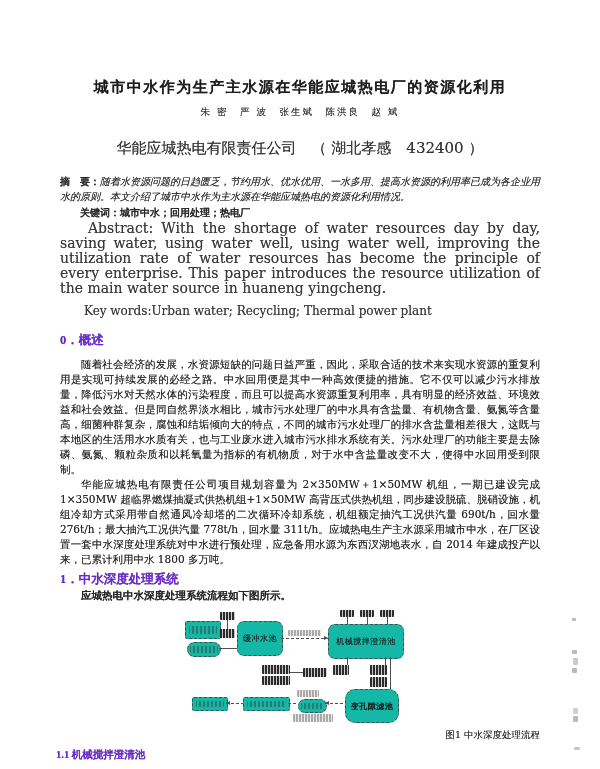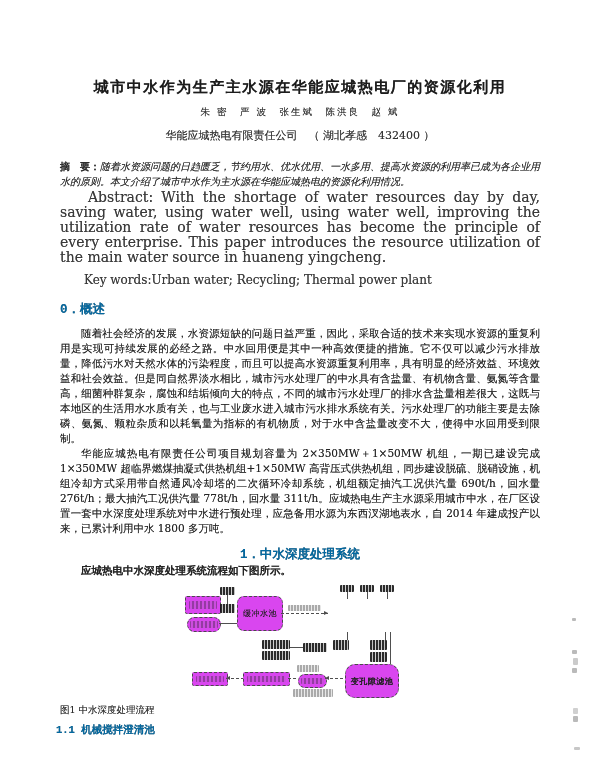--- a/index.html
+++ b/index.html
@@ -8,42 +8,42 @@
     font-family:"DejaVu Serif","Liberation Serif",serif;
     color:#262626;
   }
   .ink{filter:blur(.35px);text-shadow:0 0 .5px rgba(20,20,20,.55);}
   .content{position:absolute;left:60px;width:480px;top:0;}
   .title{
     margin-top:78px;text-align:center;font-weight:bold;font-size:15px;
     letter-spacing:1.5px;font-family:"DejaVu Sans","Liberation Sans",sans-serif;color:#1c1c1c;
   }
   .authors{margin-top:9px;text-align:center;font-size:9.5px;letter-spacing:2px;color:#333;}
-  .affiliation{margin-top:9px;text-align:center;font-size:11px;color:#333;}
+  .affiliation{margin-top:20px;text-align:center;font-size:15px;color:#333;}
   .abs-cn{margin-top:16px;font-size:10px;line-height:15px;text-align:justify;color:#2b2b2b;font-style:italic;}
   .abs-cn .lbl{font-weight:bold;font-style:normal;font-family:"DejaVu Sans","Liberation Sans",sans-serif;}
   .kw-cn{margin-top:1px;font-size:10px;line-height:15px;text-indent:2em;color:#2b2b2b;}
   .kw-cn .lbl{font-weight:bold;font-family:"DejaVu Sans","Liberation Sans",sans-serif;}
   .abs-en{margin-top:1px;font-size:14px;line-height:15px;text-align:justify;color:#3a3a3a;text-indent:2em;}
   .kw-en{margin-top:8px;font-size:12px;color:#3a3a3a;text-indent:2em;}
-  .h-num{font-family:Liberation Mono, monospace;font-weight:bold;color:#0369a1;}
+  .h-num{font-family:Liberation Serif, serif;font-weight:bold;color:#6d28d9;}
   .h0{margin-top:14px;font-size:12.5px;}
-  .h1{margin-top:10px;font-size:12.5px;text-align:center;}
+  .h1{margin-top:4px;font-size:12.5px;}
   .h11{margin-top:6px;font-size:10.5px;margin-left:-4px;}
   .para{font-size:10.5px;line-height:15px;text-align:justify;text-indent:2em;color:#242424;}
   .p0-1{margin-top:8px;}
   .p0-2{margin-top:0;}
   .p1-intro{font-weight:bold;}
   .p1-after{margin-top:4px;}
-  .caption{margin-top:2px;text-align:left;font-size:9.5px;color:#2e2e2e;}
+  .caption{margin-top:2px;text-align:right;font-size:9.5px;color:#2e2e2e;}
 
   
   .figure{position:relative;width:480px;height:118px;margin-top:6px;filter:blur(.3px);}
   .dbox{
-    position:absolute;border:1px dashed #4a4a4a;border-radius:7px;background:#d946ef;
+    position:absolute;border:1px dashed #4a4a4a;border-radius:7px;background:#14b8a6;
     display:flex;align-items:center;justify-content:center;
     font-size:8px;letter-spacing:.5px;color:#222;
     font-family:"DejaVu Sans","Liberation Sans",sans-serif;
   }
   .dbox.sq{border-radius:2px;}
   .smudge{
     position:absolute;border-radius:1px;
     background:repeating-linear-gradient(90deg,rgba(15,15,15,.88) 0 2px,rgba(80,80,80,.35) 2px 3px,rgba(25,25,25,.92) 3px 5px,rgba(100,100,100,.3) 5px 6px);
   }
   .smudge.light{opacity:.4;}
@@ -63,20 +63,21 @@
 
 <div class="page">
   <div class="content ink">
 
     <div class="title">城市中水作为生产主水源在华能应城热电厂的资源化利用</div>
     <div class="authors">朱 密　严 波　张生斌　陈洪良　赵 斌</div>
     <div class="affiliation">华能应城热电有限责任公司　（ 湖北孝感　432400 ）</div>
 
     <div class="abs-cn"><span class="lbl">摘　要：</span><span>随着水资源问题的日趋匮乏，节约用水、优水优用、一水多用、提高水资源的利用率已成为各企业用水的原则。本文介绍了城市中水作为主水源在华能应城热电的资源化利用情况。</span></div>
 
+    <div class="kw-cn"><span class="lbl">关键词：</span><span class="lbl">城市中水；回用处理；热电厂</span></div>
 
     <div class="abs-en">Abstract:  With the shortage of water resources day by day, saving water, using water well, using water well, improving the utilization rate of water resources has become the principle of every enterprise. This paper introduces the resource utilization of the main water source in huaneng yingcheng.</div>
     <div class="kw-en">Key words:Urban water; Recycling; Thermal power plant</div>
 
     <div class="h0 h-num">0．概述</div>
     <div class="para p0-1">随着社会经济的发展，水资源短缺的问题日益严重，因此，采取合适的技术来实现水资源的重复利用是实现可持续发展的必经之路。中水回用便是其中一种高效便捷的措施。它不仅可以减少污水排放量，降低污水对天然水体的污染程度，而且可以提高水资源重复利用率，具有明显的经济效益、环境效益和社会效益。但是同自然界淡水相比，城市污水处理厂的中水具有含盐量、有机物含量、氨氮等含量高，细菌种群复杂，腐蚀和结垢倾向大的特点，不同的城市污水处理厂的排水含盐量相差很大，这既与本地区的生活用水水质有关，也与工业废水进入城市污水排水系统有关。污水处理厂的功能主要是去除磷、氨氮、颗粒杂质和以耗氧量为指标的有机物质，对于水中含盐量改变不大，使得中水回用受到限制。</div>
     <div class="para p0-2">华能应城热电有限责任公司项目规划容量为 2×350MW＋1×50MW 机组，一期已建设完成 1×350MW 超临界燃煤抽凝式供热机组+1×50MW 高背压式供热机组，同步建设脱硫、脱硝设施，机组冷却方式采用带自然通风冷却塔的二次循环冷却系统，机组额定抽汽工况供汽量 690t/h，回水量 276t/h；最大抽汽工况供汽量 778t/h，回水量 311t/h。应城热电生产主水源采用城市中水，在厂区设置一套中水深度处理系统对中水进行预处理，应急备用水源为东西汊湖地表水，自 2014 年建成投产以来，已累计利用中水 1800 多万吨。</div>
 
     <div class="h1 h-num">1．中水深度处理系统</div>
     <div class="para p1-intro">应城热电中水深度处理系统流程如下图所示。</div>
@@ -102,20 +103,23 @@
       <div class="hline" style="left:159px;top:39px;width:18px;"></div>
 
       <div class="dbox" style="left:177px;top:12px;width:44px;height:33px;">
           <span>缓冲水池</span>
         </div>
 
       <div class="smudge light" style="left:228px;top:21px;width:33px;height:6px;"></div>
       <div class="hline dash" style="left:221px;top:29px;width:47px;"></div>
       <div class="arr-l" style="left:264px;top:26.5px;transform:rotate(180deg);"></div>
 
+      <div class="dbox" style="left:268px;top:15px;width:74px;height:33px;">
+          <span>机械搅拌澄清池</span>
+        </div>
 
       <div class="vline" style="left:287px;top:48px;height:8px;"></div>
       <div class="smudge" style="left:273px;top:56px;width:16px;height:10px;"></div>
       <div class="vline" style="left:325px;top:48px;height:8px;"></div>
       <div class="smudge" style="left:310px;top:56px;width:17px;height:10px;"></div>
       <div class="smudge" style="left:310px;top:68px;width:17px;height:10px;"></div>
       <div class="smudge" style="left:202px;top:56px;width:28px;height:9px;"></div>
       <div class="smudge" style="left:202px;top:67px;width:28px;height:9px;"></div>
       <div class="smudge" style="left:243px;top:59px;width:24px;height:9px;"></div>
       <div class="hline" style="left:230px;top:63px;width:13px;"></div>

